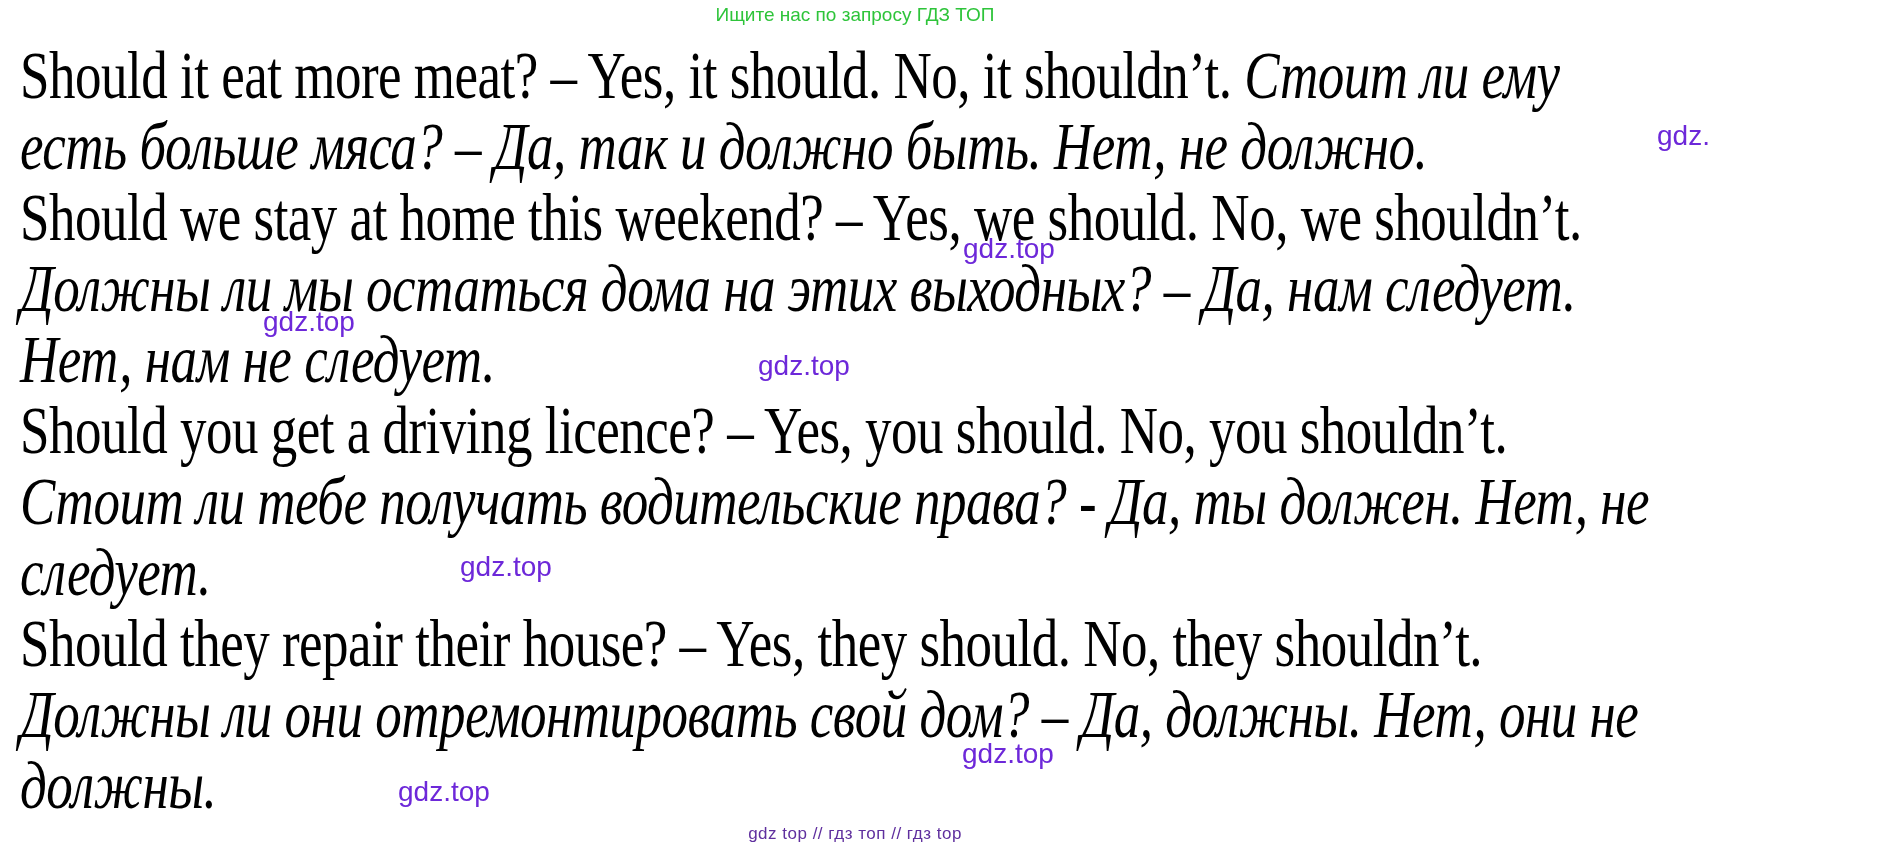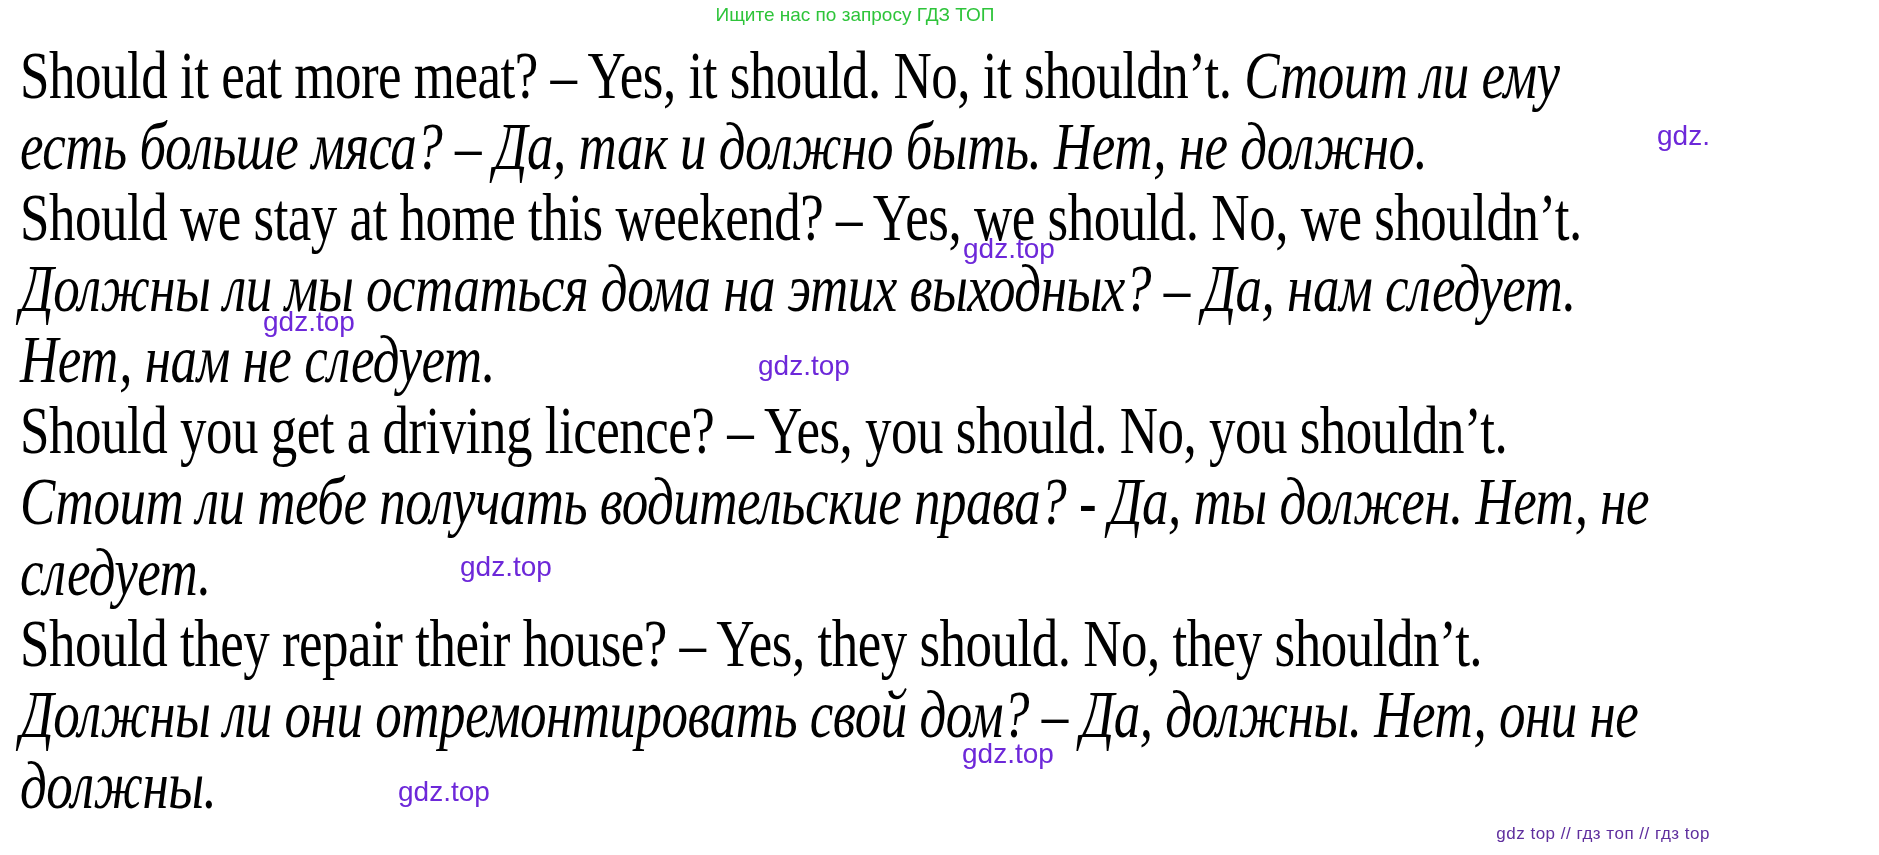--- a/index.html
+++ b/index.html
@@ -24,21 +24,21 @@
     text-align: center;
     font-family: "Liberation Sans", "DejaVu Sans", sans-serif;
     font-size: 19px;
     color: #2ec43a;
   }
   .bottom-note {
     position: absolute;
     left: 0;
     top: 824px;
     width: 100%;
-    text-align: right;
+    text-align: center;
     font-family: "Liberation Sans", "DejaVu Sans", sans-serif;
     font-size: 17px;
     letter-spacing: 0.5px;
     color: #5f2f9e;
   }
   .text-line {
     position: absolute;
     left: 20px;
     white-space: nowrap;
     font-size: 53px;

